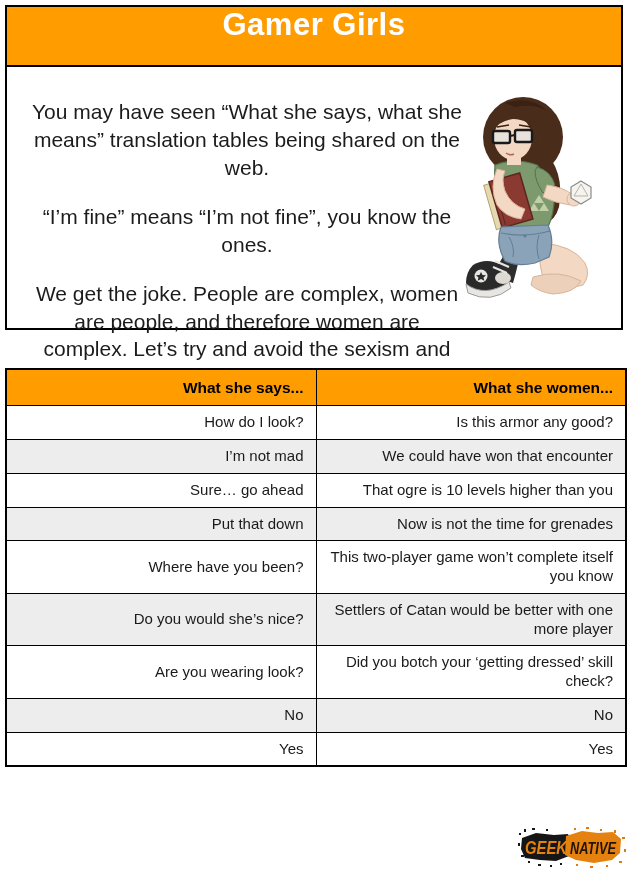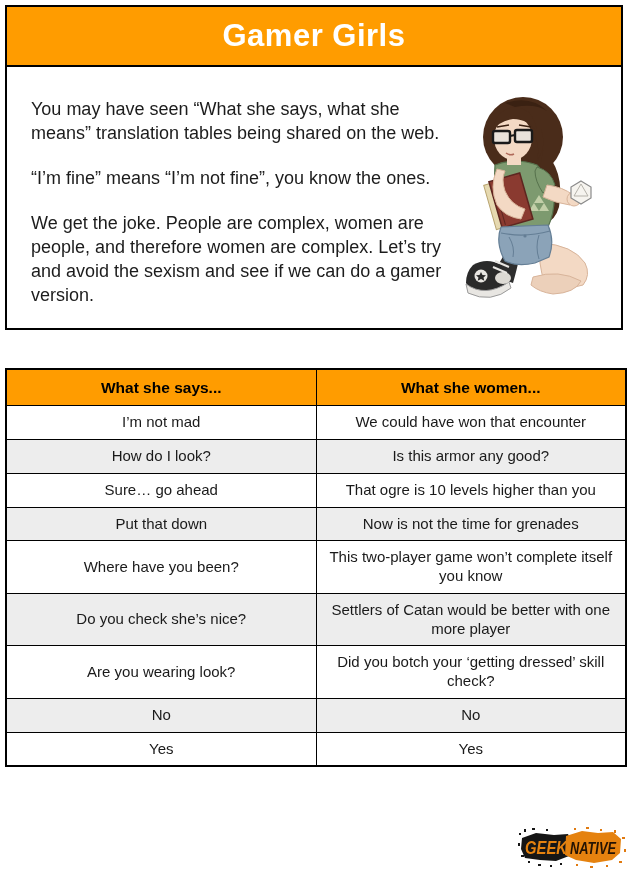--- a/index.html
+++ b/index.html
@@ -11,38 +11,38 @@
     color: #1a1a1a;
     overflow: hidden;
   }
 
   
   .title-bar {
     position: absolute; left: 5px; top: 5px;
     width: 618px; height: 62px;
     background: #FF9C00;
     border: 2px solid #000;
-    display: flex; align-items: center; justify-content: center;
+    display: flex; justify-content: center;
   }
   .title-bar h1 {
     font-size: 31px; font-weight: bold; color: #ffffff;
     letter-spacing: 0.5px;
   }
 
   
   .intro-box {
     position: absolute; left: 5px; top: 67px;
     width: 618px; height: 263px;
     background: #ffffff;
     border: 2px solid #000; border-top: none;
   }
   .intro-text {
     position: absolute; left: 24px; top: 31px;
     width: 432px;
-    font-size: 18px; line-height: 1.33; color: #1c1c1c;
+    font-size: 21px; line-height: 1.33; color: #1c1c1c; text-align: center;
   }
   .intro-text p { margin-bottom: 21px; }
 
   .illustration {
     position: absolute; right: 26px; top: 28px;
     width: 152px; height: 210px;
   }
 
   
   .table-wrap {
@@ -51,21 +51,21 @@
   }
   table.says-means {
     width: 100%;
     border-collapse: collapse;
     border: 2px solid #000;
     font-size: 15px;
   }
   table.says-means th, table.says-means td {
     border: 1.5px solid #000;
     width: 50%;
-    text-align: center;
+    text-align: right;
     vertical-align: middle;
     padding: 7px 12px;
     line-height: 1.25;
   }
   table.says-means th {
     background: #FF9C00;
     font-weight: bold;
     font-size: 15.5px;
     padding: 8px 12px;
     color: #000;
@@ -153,41 +153,41 @@
 <div class="table-wrap">
   <table class="says-means">
     <thead>
       <tr>
         <th>What she says...</th>
         <th>What she women...</th>
       </tr>
     </thead>
     <tbody>
       <tr>
+        <td>How do I look?</td>
+        <td>Is this armor any good?</td>
+      </tr>
+      <tr>
         <td>I’m not mad</td>
         <td>We could have won that encounter</td>
       </tr>
       <tr>
-        <td>How do I look?</td>
-        <td>Is this armor any good?</td>
-      </tr>
-      <tr>
         <td>Sure… go ahead</td>
         <td>That ogre is 10 levels higher than you</td>
       </tr>
       <tr>
         <td>Put that down</td>
         <td>Now is not the time for grenades</td>
       </tr>
       <tr>
         <td>Where have you been?</td>
         <td>This two-player game won’t complete itself you know</td>
       </tr>
       <tr>
-        <td>Do you check she’s nice?</td>
+        <td>Do you would she’s nice?</td>
         <td>Settlers of Catan would be better with one more player</td>
       </tr>
       <tr>
         <td>Are you wearing look?</td>
         <td>Did you botch your ‘getting dressed’ skill check?</td>
       </tr>
       <tr>
         <td>No</td>
         <td>No</td>
       </tr>

